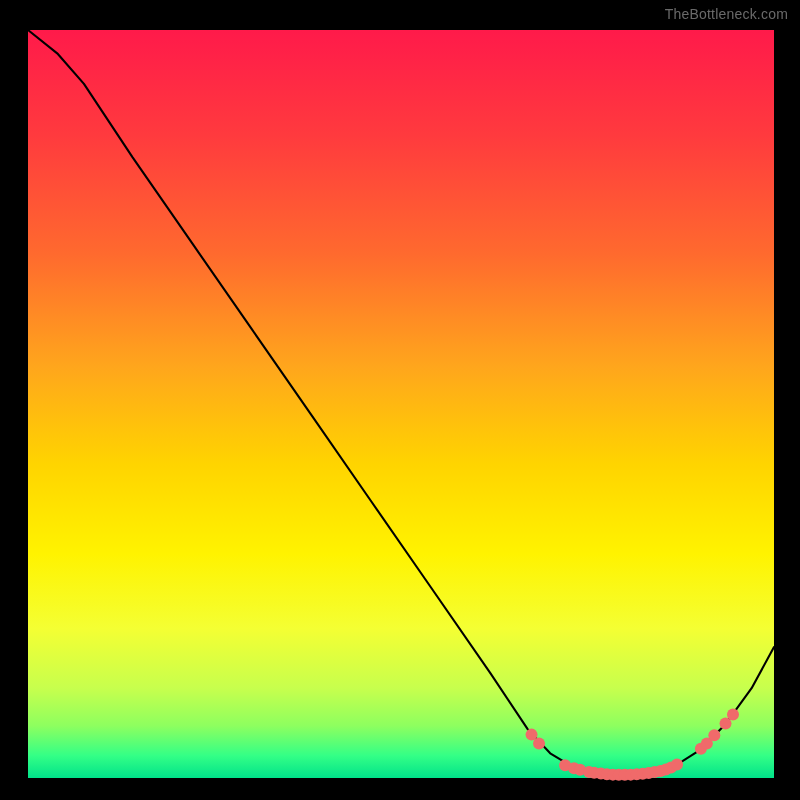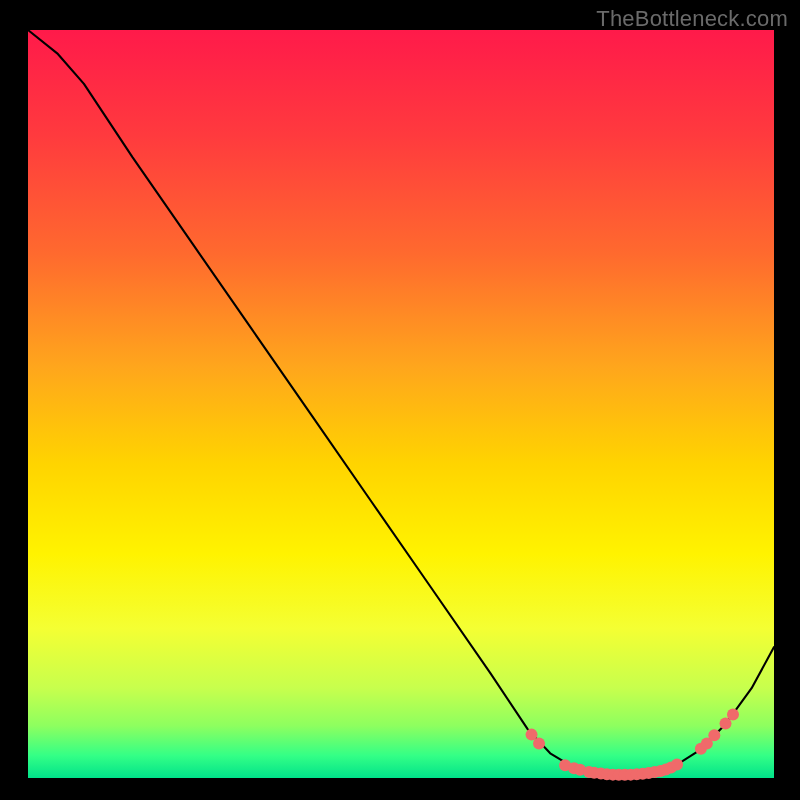--- a/index.html
+++ b/index.html
@@ -13,21 +13,21 @@
   .container {
     position: relative;
     width: 800px;
     height: 800px;
   }
   .watermark {
     position: absolute;
     top: 6px;
     right: 12px;
     font-family: Arial, Helvetica, sans-serif;
-    font-size: 22px;
+    font-size: 14px;
     color: #6a6a6a;
     font-weight: 500;
     z-index: 10;
     letter-spacing: 0.2px;
   }
   svg {
     display: block;
   }
 </style>
 </head>

